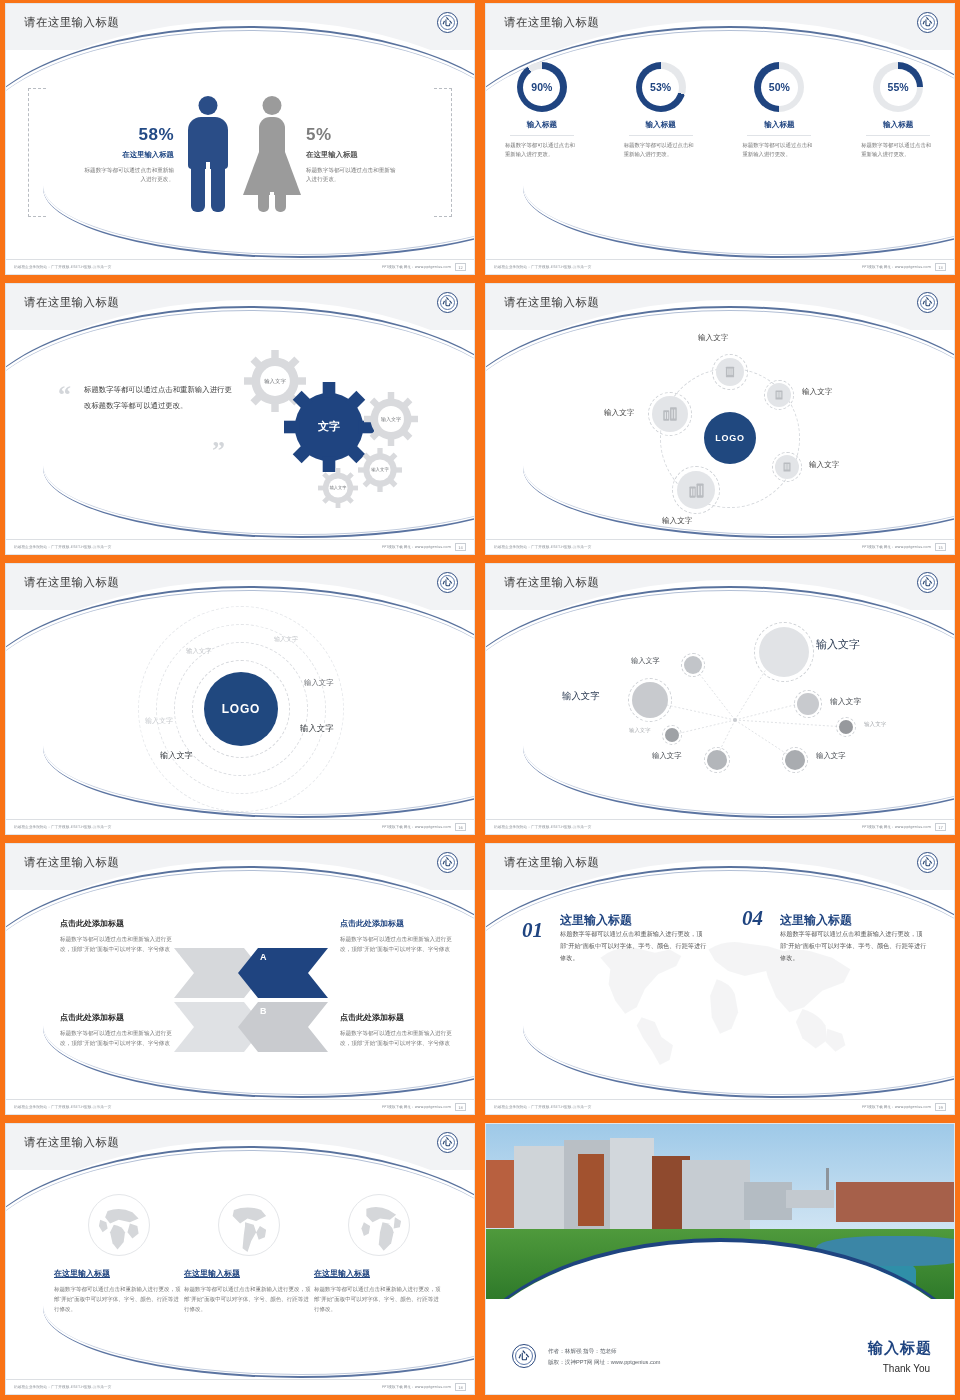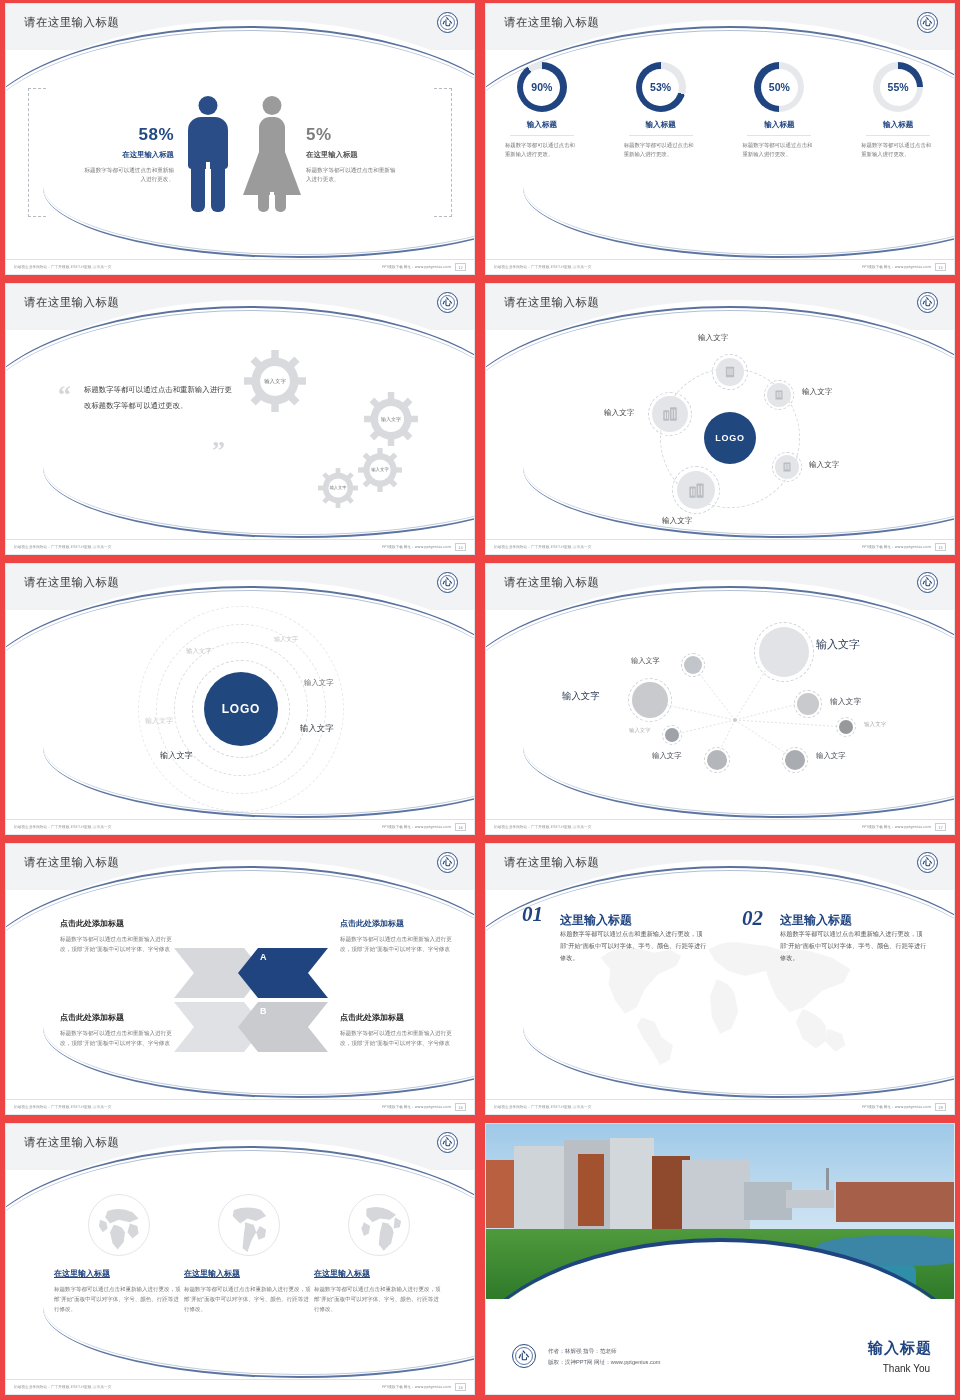--- a/index.html
+++ b/index.html
@@ -11,21 +11,21 @@
     display:grid;
     grid-template-columns:480px 480px;
     grid-template-rows:repeat(5,280px);
     background:#e9ecee;
   }
 
   .slide {
     position:relative;
     width:480px; height:280px;
     padding:4px 6px 6px 6px;
-    background:#ef4444;
+    background:#f97316;
     overflow:hidden;
   }
   .canvas {
     position:relative;
     width:100%; height:100%;
     background:#ffffff;
     overflow:hidden;
     box-shadow:0 0 0 1px #e2e5e8;
   }
 
@@ -404,20 +404,36 @@
             <rect x="44" y="0" width="12" height="16" transform="rotate(45 50 50)"></rect>
             <rect x="44" y="84" width="12" height="16" transform="rotate(45 50 50)"></rect>
             <rect x="0" y="44" width="16" height="12" transform="rotate(45 50 50)"></rect>
             <rect x="84" y="44" width="16" height="12" transform="rotate(45 50 50)"></rect>
               </g>
             <circle cx="50" cy="50" r="24" fill="#ffffff"></circle>
           </svg>
           <div class="lbl" style="font-size:5.4px;color:#6b6e72;">输入文字</div>
         </div>
 
+        <div class="gear" style="left:278px;top:52px;width:90px;height:90px;">
+          <svg viewBox="0 0 100 100" width="90" height="90" style="position:absolute;inset:0;">
+            <g fill="#1f4480">
+                <circle cx="50" cy="50" r="38"></circle>
+            <rect x="43" y="0" width="14" height="17"></rect>
+                <rect x="43" y="83" width="14" height="17"></rect>
+            <rect x="0" y="43" width="17" height="14"></rect>
+                <rect x="83" y="43" width="17" height="14"></rect>
+            <rect x="43" y="0" width="14" height="17" transform="rotate(45 50 50)"></rect>
+            <rect x="43" y="83" width="14" height="17" transform="rotate(45 50 50)"></rect>
+            <rect x="0" y="43" width="17" height="14" transform="rotate(45 50 50)"></rect>
+            <rect x="83" y="43" width="17" height="14" transform="rotate(45 50 50)"></rect>
+              </g>
+          </svg>
+          <div class="lbl" style="font-size:11px;font-weight:bold;color:#fff;">文字</div>
+        </div>
 
         <div class="gear" style="left:358px;top:62px;width:54px;height:54px;">
           <svg viewBox="0 0 100 100" width="54" height="54" style="position:absolute;inset:0;">
             <g fill="#d9dadd">
                 <circle cx="50" cy="50" r="38"></circle>
             <rect x="44" y="0" width="12" height="16"></rect>
                 <rect x="44" y="84" width="12" height="16"></rect>
             <rect x="0" y="44" width="16" height="12"></rect>
                 <rect x="84" y="44" width="16" height="12"></rect>
             <rect x="44" y="0" width="12" height="16" transform="rotate(45 50 50)"></rect>
@@ -764,25 +780,25 @@
             <path d="M55 40 q16-14 42-12 l24 6 18-4 14 8-6 12-22 10-16 18-10 22-14 8-12-16-8-20 2-18z"></path>
             <path d="M105 112 l16 6 8 18 14 10-4 18-12 6-10-18-10-14-8-16z"></path>
             <path d="M186 30 q20-12 42-8 l30 4 20 6-4 14-18 10-26 6-20-6-16-12-8-14z"></path>
             <path d="M196 66 q16 4 22 18 l4 22-8 20-14 6-10-20-2-26 8-20z"></path>
             <path d="M252 40 q30-14 58-8 l26 8 22 14-8 16-26 10-22 20-18 6-16-18-10-24 -6-24z"></path>
             <path d="M300 102 q20 6 28 20 l2 18-14 10-16-12-8-20 8-16z"></path>
             <path d="M330 126 l18 6 4 14-12 8-12-12z"></path>
           </g>
         </svg>
 
-        <div class="num" style="left:36px;top:12px;">01</div>
+        <div class="num" style="left:36px;top:28px;">01</div>
         <div class="n-ttl" style="left:74px;top:22px;">这里输入标题</div>
         <div class="n-txt" style="left:74px;top:38px;">标题数字等都可以通过点击和重新输入进行更改，顶部“开始”面板中可以对字体、字号、颜色、行距等进行修改。</div>
 
-        <div class="num" style="left:256px;top:16px;">02</div>
+        <div class="num" style="left:256px;top:16px;">04</div>
         <div class="n-ttl" style="left:294px;top:22px;">这里输入标题</div>
         <div class="n-txt" style="left:294px;top:38px;">标题数字等都可以通过点击和重新输入进行更改，顶部“开始”面板中可以对字体、字号、颜色、行距等进行修改。</div>
       </div>
 
       <div class="foot-sw"></div>
       <div class="foot-sw2"></div>
       <div class="footer">
         <div class="f-left">精致校企业学院院站：广丁开模版-ESET-H型版-演示第一页</div>
         <div class="f-right">
           <div class="f-url">PPT模板下载 网址：www.pptgenius.com</div>

